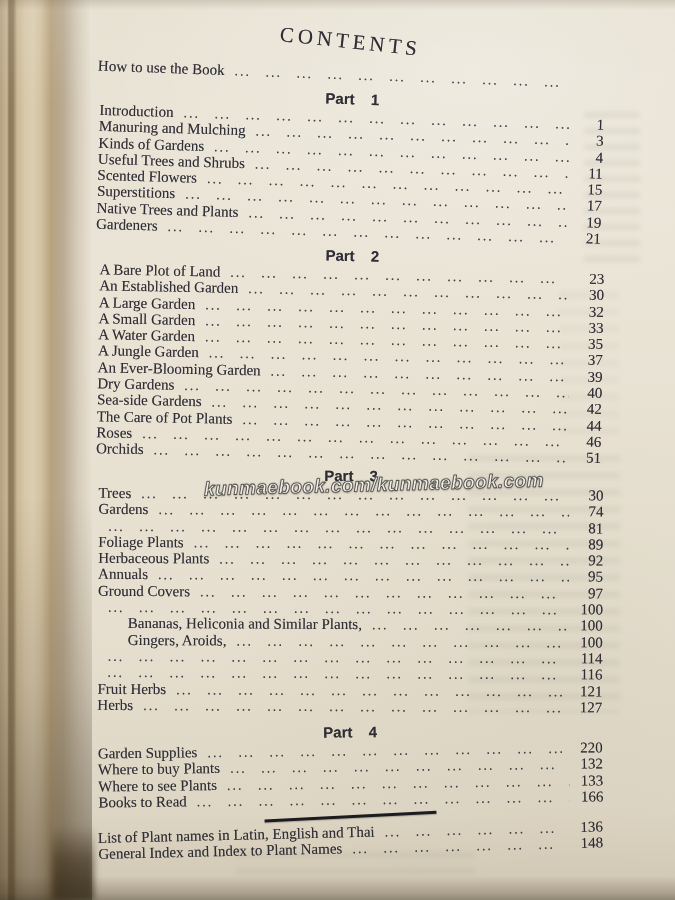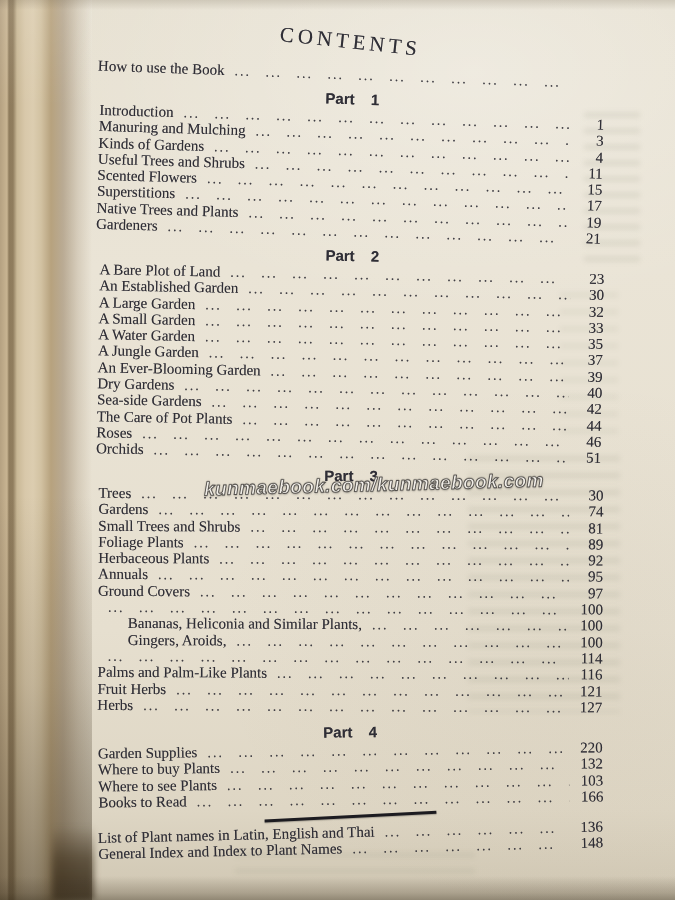--- a/index.html
+++ b/index.html
@@ -218,21 +218,20 @@
             <span class="t">Trees</span>
             <span class="l">... ... ... ... ... ... ... ... ... ... ... ... ... ... ... ... ... ... ... ... ... ... </span>
             <span class="p">30</span>
           </div>
           <div class="row">
             <span class="t">Gardens</span>
             <span class="l">... ... ... ... ... ... ... ... ... ... ... ... ... ... ... ... ... ... ... ... ... ... </span>
             <span class="p">74</span>
           </div>
           <div class="row">
-            <span class="t">Small Trees and Shrubs</span>
             <span class="l">... ... ... ... ... ... ... ... ... ... ... ... ... ... ... ... ... ... ... ... ... ... </span>
             <span class="p">81</span>
           </div>
           <div class="row">
             <span class="t">Foliage Plants</span>
             <span class="l">... ... ... ... ... ... ... ... ... ... ... ... ... ... ... ... ... ... ... ... ... ... </span>
             <span class="p">89</span>
           </div>
           <div class="row">
             <span class="t">Herbaceous Plants</span>
@@ -261,21 +260,20 @@
           <div class="row ind">
             <span class="t">Gingers, Aroids,</span>
             <span class="l">... ... ... ... ... ... ... ... ... ... ... ... ... ... ... ... ... ... ... ... ... ... </span>
             <span class="p">100</span>
           </div>
           <div class="row">
             <span class="l">... ... ... ... ... ... ... ... ... ... ... ... ... ... ... ... ... ... ... ... ... ... </span>
             <span class="p">114</span>
           </div>
           <div class="row">
-            <span class="t">Palms and Palm-Like Plants</span>
             <span class="l">... ... ... ... ... ... ... ... ... ... ... ... ... ... ... ... ... ... ... ... ... ... </span>
             <span class="p">116</span>
           </div>
           <div class="row">
             <span class="t">Fruit Herbs</span>
             <span class="l">... ... ... ... ... ... ... ... ... ... ... ... ... ... ... ... ... ... ... ... ... ... </span>
             <span class="p">121</span>
           </div>
           <div class="row">
             <span class="t">Herbs</span>
@@ -291,21 +289,21 @@
             <span class="p">220</span>
           </div>
           <div class="row">
             <span class="t">Where to buy Plants</span>
             <span class="l">... ... ... ... ... ... ... ... ... ... ... ... ... ... ... ... ... ... ... ... ... ... </span>
             <span class="p">132</span>
           </div>
           <div class="row">
             <span class="t">Where to see Plants</span>
             <span class="l">... ... ... ... ... ... ... ... ... ... ... ... ... ... ... ... ... ... ... ... ... ... </span>
-            <span class="p">103</span>
+            <span class="p">133</span>
           </div>
           <div class="row">
             <span class="t">Books to Read</span>
             <span class="l">... ... ... ... ... ... ... ... ... ... ... ... ... ... ... ... ... ... ... ... ... ... </span>
             <span class="p">166</span>
           </div>
         </div>
         <div class="blk b5">
           <div class="divider"></div>
           <div class="row">

